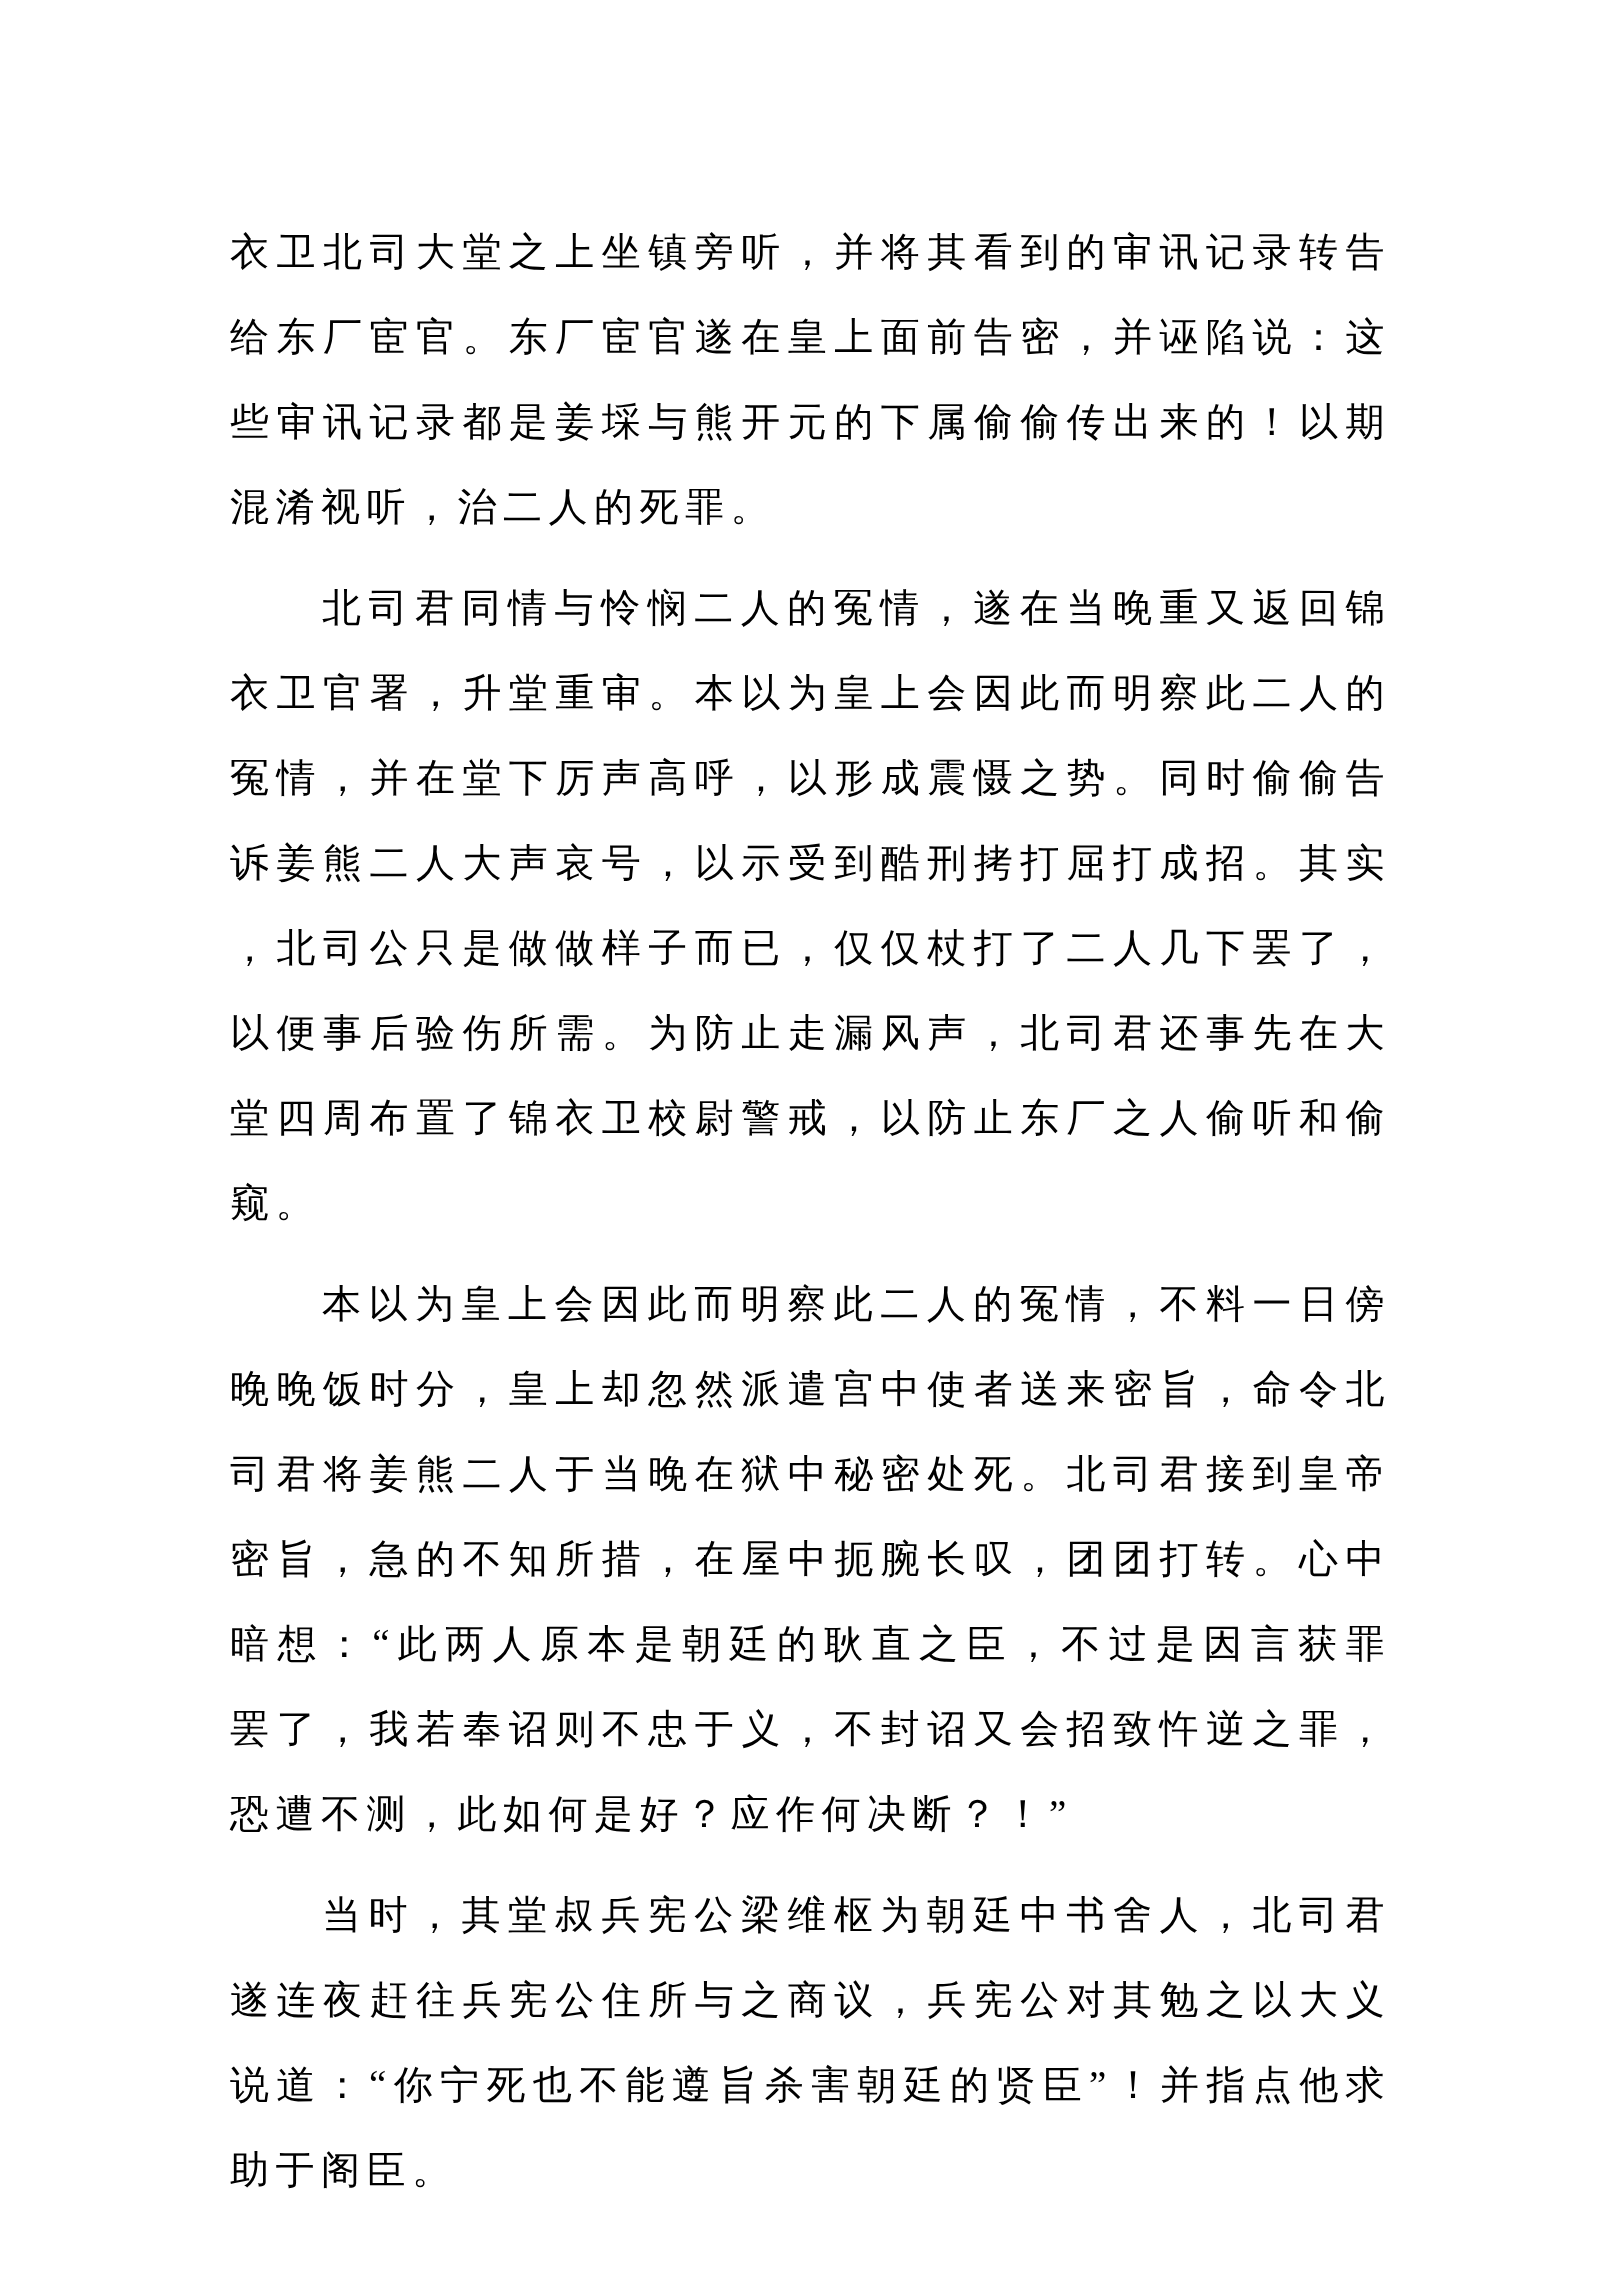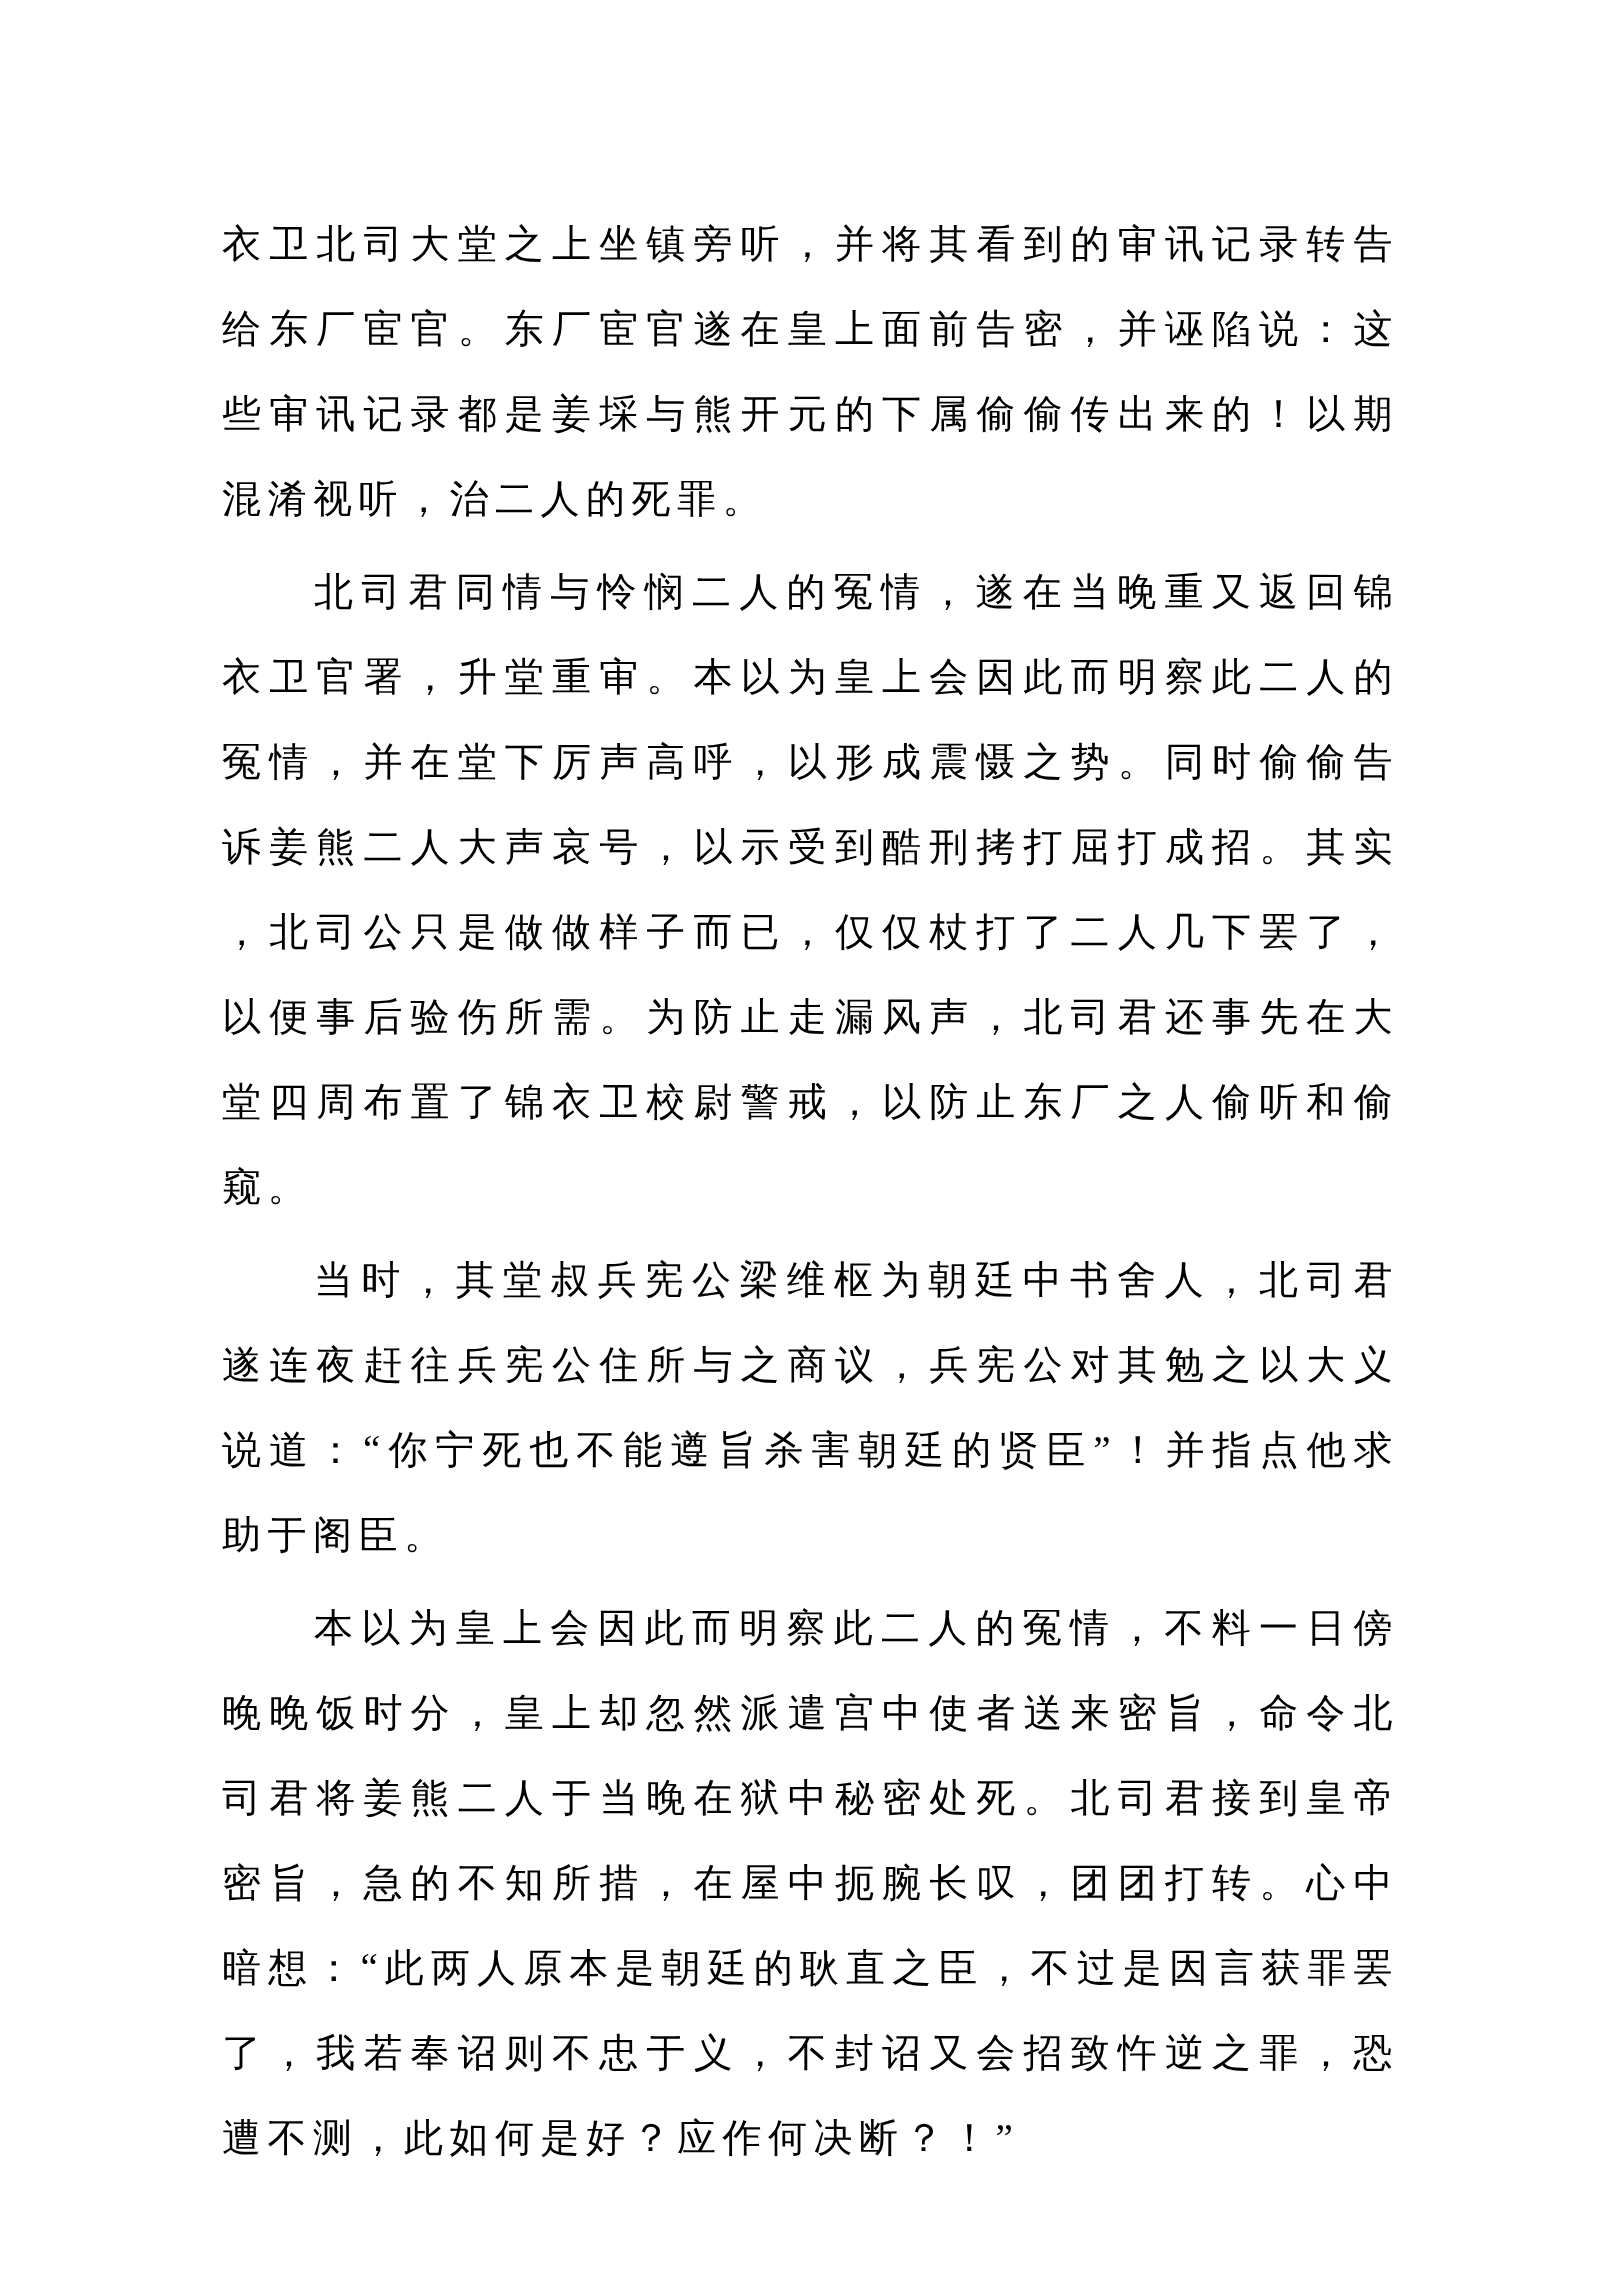--- a/index.html
+++ b/index.html
@@ -23,37 +23,37 @@
     overflow: hidden;
   }
   .text-block {
     position: absolute;
     left: 214px;
     top: 193px;
     width: 1193px;
     color: #000000;
   }
   .para {
-    margin: 8px;
+    margin: 16px;
     font-size: 39px;
     line-height: 85px;
     letter-spacing: 6.5px;
     text-align: justify;
     color: #000000;
     word-break: break-all;
     line-break: anywhere;
   }
   .para.indent {
     text-indent: 92px;
   }
 </style>
 </head>
 <body>
 
 <div class="page">
   <div class="text-block">
     <p class="para">衣卫北司大堂之上坐镇旁听，并将其看到的审讯记录转告给东厂宦官。东厂宦官遂在皇上面前告密，并诬陷说：这些审讯记录都是姜埰与熊开元的下属偷偷传出来的！以期混淆视听，治二人的死罪。</p>
     <p class="para indent">北司君同情与怜悯二人的冤情，遂在当晚重又返回锦衣卫官署，升堂重审。本以为皇上会因此而明察此二人的冤情，并在堂下厉声高呼，以形成震慑之势。同时偷偷告诉姜熊二人大声哀号，以示受到酷刑拷打屈打成招。其实，北司公只是做做样子而已，仅仅杖打了二人几下罢了，以便事后验伤所需。为防止走漏风声，北司君还事先在大堂四周布置了锦衣卫校尉警戒，以防止东厂之人偷听和偷窥。</p>
+    <p class="para indent">本以为皇上会因此而明察此二人的冤情，不料一日傍晚晚饭时分，皇上却忽然派遣宫中使者送来密旨，命令北司君将姜熊二人于当晚在狱中秘密处死。北司君接到皇帝密旨，急的不知所措，在屋中扼腕长叹，团团打转。心中暗想：“此两人原本是朝廷的耿直之臣，不过是因言获罪罢了，我若奉诏则不忠于义，不封诏又会招致忤逆之罪，恐遭不测，此如何是好？应作何决断？！”</p>
     <p class="para indent">当时，其堂叔兵宪公梁维枢为朝廷中书舍人，北司君遂连夜赶往兵宪公住所与之商议，兵宪公对其勉之以大义说道：“你宁死也不能遵旨杀害朝廷的贤臣”！并指点他求助于阁臣。</p>
-    <p class="para indent">本以为皇上会因此而明察此二人的冤情，不料一日傍晚晚饭时分，皇上却忽然派遣宫中使者送来密旨，命令北司君将姜熊二人于当晚在狱中秘密处死。北司君接到皇帝密旨，急的不知所措，在屋中扼腕长叹，团团打转。心中暗想：“此两人原本是朝廷的耿直之臣，不过是因言获罪罢了，我若奉诏则不忠于义，不封诏又会招致忤逆之罪，恐遭不测，此如何是好？应作何决断？！”</p>
   </div>
 </div>
 
 
 </body></html>

